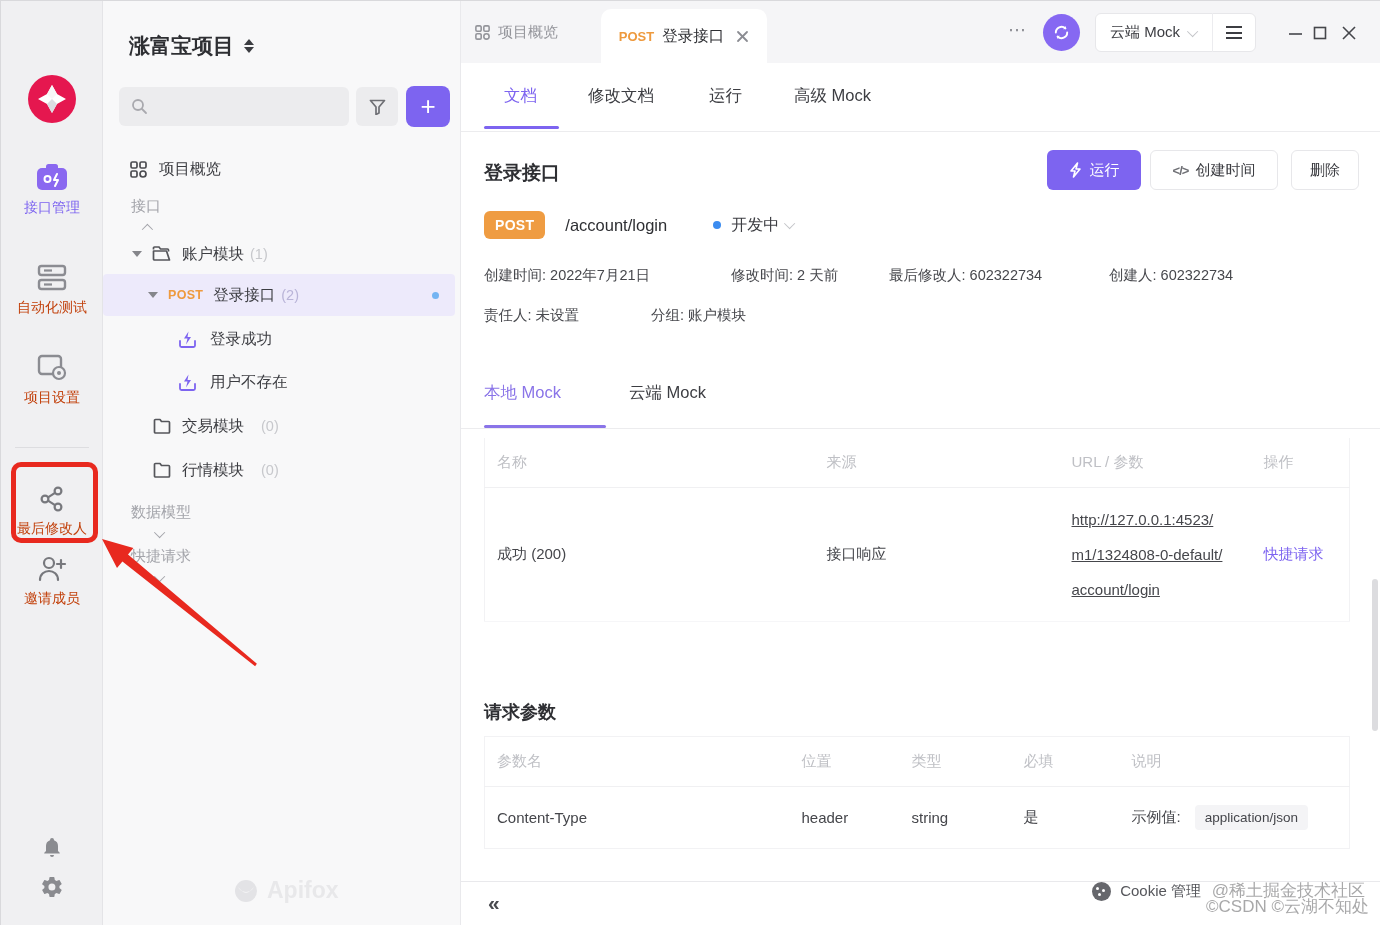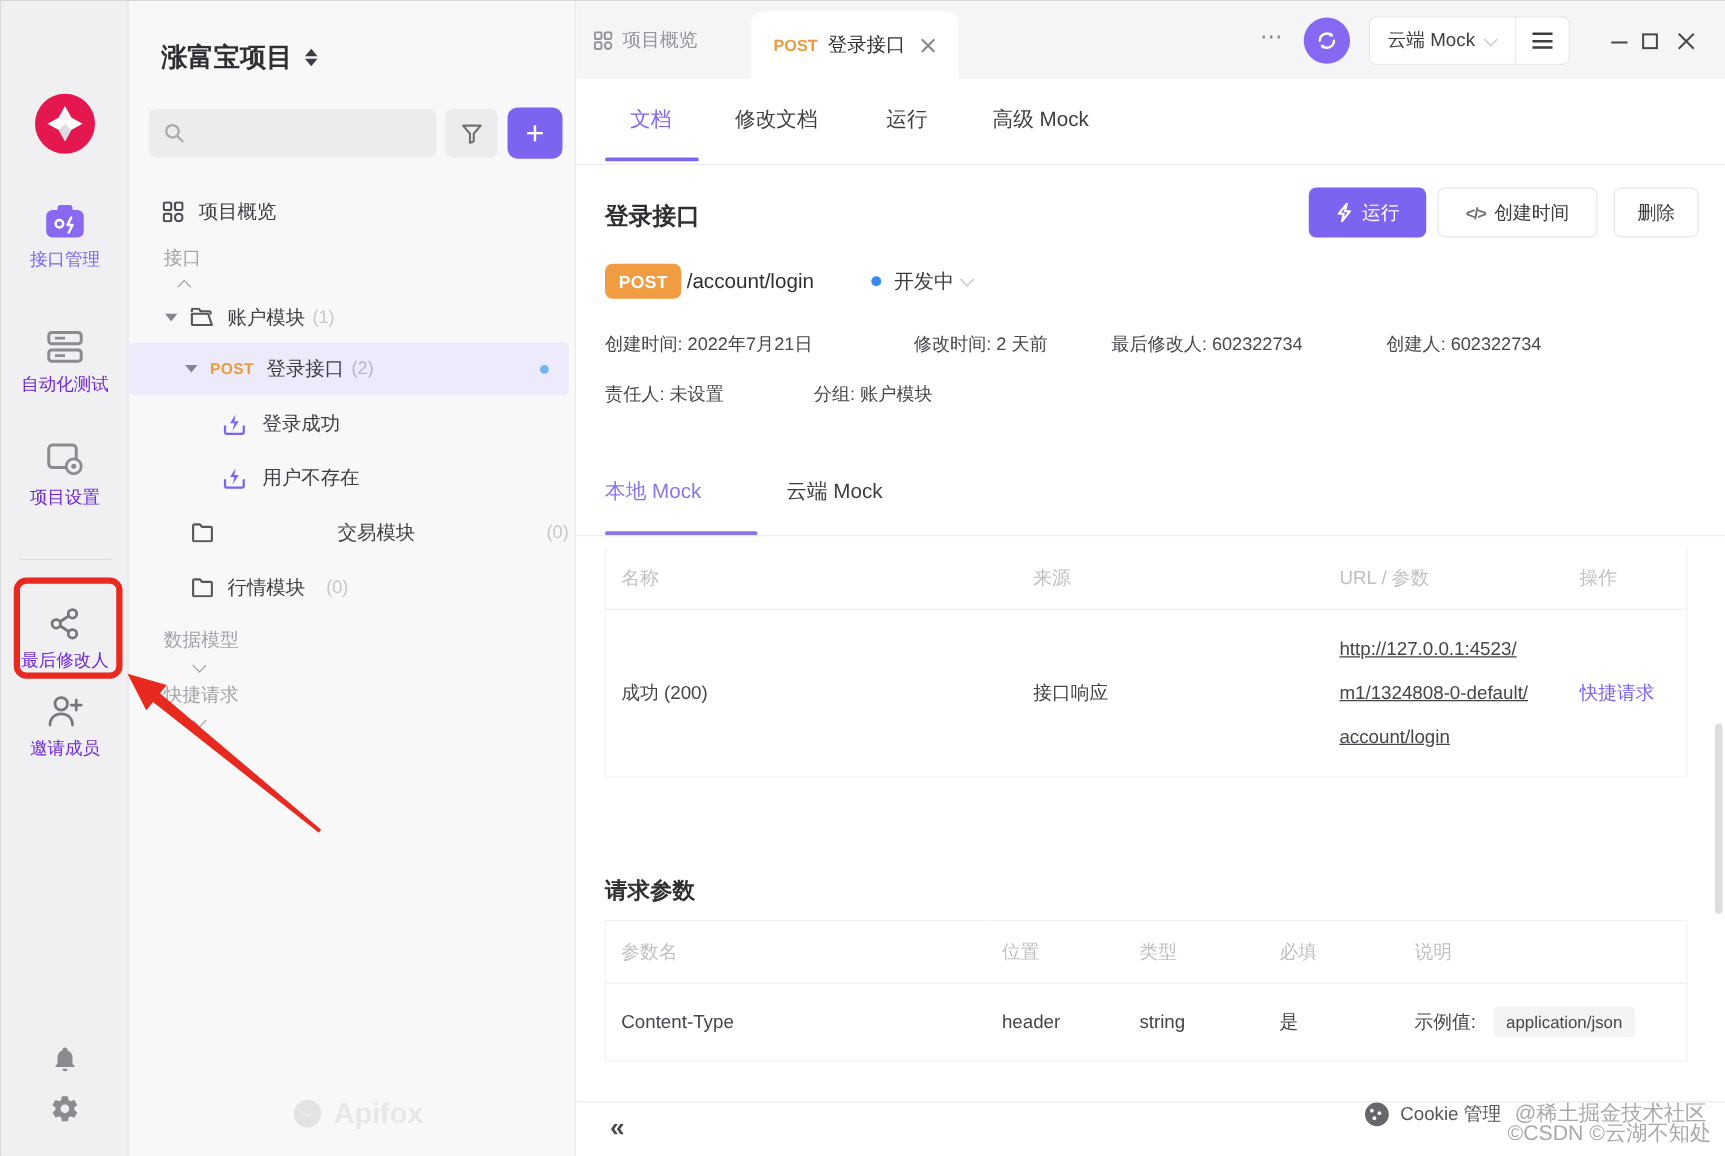--- a/index.html
+++ b/index.html
@@ -4,21 +4,21 @@
 <style>
   * { margin:0; padding:0; box-sizing:border-box; }
   html,body { width:1380px; height:925px; }
   body { font-family:"Liberation Sans","DejaVu Sans",sans-serif; background:#fff; color:#3c3d42; overflow:hidden; }
   .app { position:relative; width:1380px; height:925px; border:1px solid #d9d9dc; background:#fff; }
 
   
   .sidebar { position:absolute; left:0; top:0; width:102px; height:925px; background:#f0f0f2; border-right:1px solid #e4e4e7; }
   .logo { position:absolute; left:27px; top:74px; width:48px; height:48px; border-radius:50%; background:#e5174f; display:flex; align-items:center; justify-content:center; }
   .nav-item { position:absolute; left:0; width:102px; display:flex; flex-direction:column; align-items:center; gap:6px; cursor:pointer; }
-  .nav-item .lbl { font-size:14px; color:#6d28d9; white-space:nowrap; }
+  .nav-item .lbl { font-size:14px; color:#c2410c; white-space:nowrap; }
   .nav-item.active .lbl { color:#7d64f0; }
   .side-divider { position:absolute; left:14px; top:446px; width:74px; height:1px; background:#dddde0; }
   .apibox { width:36px; height:32px; }
 
   
   .tree { position:absolute; left:102px; top:0; width:358px; height:925px; background:#f8f8f9; border-right:1px solid #e9e9ec; }
   .proj-title { position:absolute; left:26px; top:31px; font-size:21px; font-weight:700; color:#2e2f33; display:flex; align-items:center; gap:10px; cursor:pointer; }
   .sorticon { display:flex; flex-direction:column; gap:2px; }
   .sorticon i { width:0; height:0; border-left:5px solid transparent; border-right:5px solid transparent; display:block; }
   .sorticon .up { border-bottom:6px solid #3c3d42; }
@@ -64,21 +64,21 @@
   .api-title { position:absolute; left:23px; top:28px; font-size:19px; font-weight:700; color:#2e2f33; }
   .btn { position:absolute; top:18px; height:40px; border-radius:6px; display:flex; align-items:center; justify-content:center; gap:7px; font-size:15px; cursor:pointer; }
   .btn.primary { left:586px; width:94px; background:#7d64f0; color:#fff; }
   .btn.ghost { background:#fff; border:1px solid #e7e7ea; color:#3c3d42; }
   .btn.codegen { left:689px; width:128px; }
   .btn.del { left:830px; width:68px; }
   .code-ic { font-size:13px; color:#6f7075; font-weight:700; letter-spacing:-1px; }
 
   .method-row { position:absolute; left:23px; top:79px; display:flex; align-items:center; }
   .post-badge { background:#ef9c42; color:#fff; font-weight:700; font-size:14px; border-radius:6px; padding:6px 11px; letter-spacing:.3px; }
-  .api-path { margin-left:4px; font-size:16.5px; color:#2e2f33; }
+  .api-path { margin-left:20px; font-size:16.5px; color:#2e2f33; }
   .statusdot { margin-left:46px; width:8px; height:8px; border-radius:50%; background:#3b8cf0; }
   .statusname { margin-left:10px; font-size:16px; color:#3c3d42; cursor:pointer; }
   .status-chev { margin-left:8px; width:8px; height:8px; border-left:1.6px solid #c3c4c8; border-bottom:1.6px solid #c3c4c8; transform:rotate(-45deg) translateY(-2px); }
 
   .meta { position:absolute; font-size:14.5px; color:#47484d; white-space:nowrap; }
   .mocktab { position:absolute; top:250px; font-size:16.5px; cursor:pointer; color:#3c3d42; }
   .mocktab.active { color:#8a74e8; }
   .mock-underline { position:absolute; left:23px; top:293px; width:122px; height:3px; border-radius:2px; background:#8a74e8; }
   .mock-divider { position:absolute; left:0; top:296px; width:920px; height:1px; background:#ececee; }
 
@@ -250,21 +250,21 @@
     </div>
 
     <div class="trow" style="top:317px; height:42px; padding-left:75px; gap:13px;">
       <svg width="19" height="19" viewBox="0 0 19 19">
         <path d="M2 11 v4.5 a1.5 1.5 0 0 0 1.5 1.5 h12 a1.5 1.5 0 0 0 1.5-1.5 V11" fill="none" stroke="#7d64f0" stroke-width="1.8" stroke-linecap="round"></path>
         <path d="M10.5 1.5 L6 8.5 h3.5 l-1.5 6 5-7.5 h-3.5 z" fill="#7d64f0"></path>
       </svg>
       <span>登录成功</span>
     </div>
 
-    <div class="trow" style="top:404px; height:42px; padding-left:50px; gap:11px;justify-content:space-between;">
+    <div class="trow" style="top:404px; height:42px; padding-left:50px; gap:11px;">
       <svg width="18" height="16" viewBox="0 0 18 16">
         <path d="M1.5 14 V2.5 a1 1 0 0 1 1-1 h4.5 l1.5 2 h7 a1 1 0 0 1 1 1 V14 a1 1 0 0 1-1 1 h-13 a1 1 0 0 1-1-1 z" fill="none" stroke="#55565b" stroke-width="1.7" stroke-linejoin="round"></path>
       </svg>
       <span>交易模块</span>
       <span class="count">(0)</span>
     </div>
 
     <div class="trow" style="top:448px; height:42px; padding-left:50px; gap:11px;">
       <svg width="18" height="16" viewBox="0 0 18 16">
         <path d="M1.5 14 V2.5 a1 1 0 0 1 1-1 h4.5 l1.5 2 h7 a1 1 0 0 1 1 1 V14 a1 1 0 0 1-1 1 h-13 a1 1 0 0 1-1-1 z" fill="none" stroke="#55565b" stroke-width="1.7" stroke-linejoin="round"></path>

